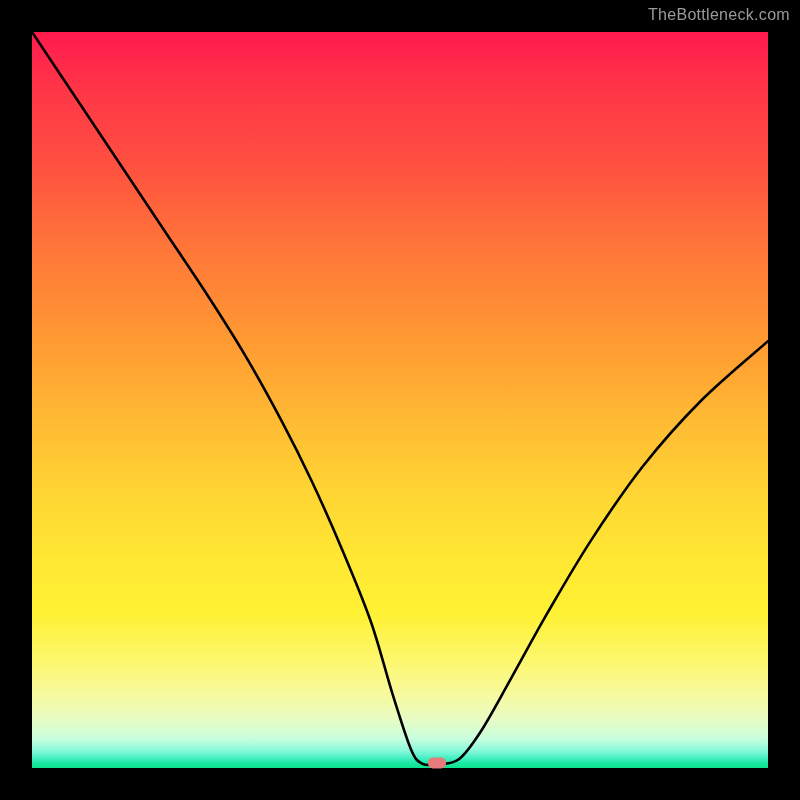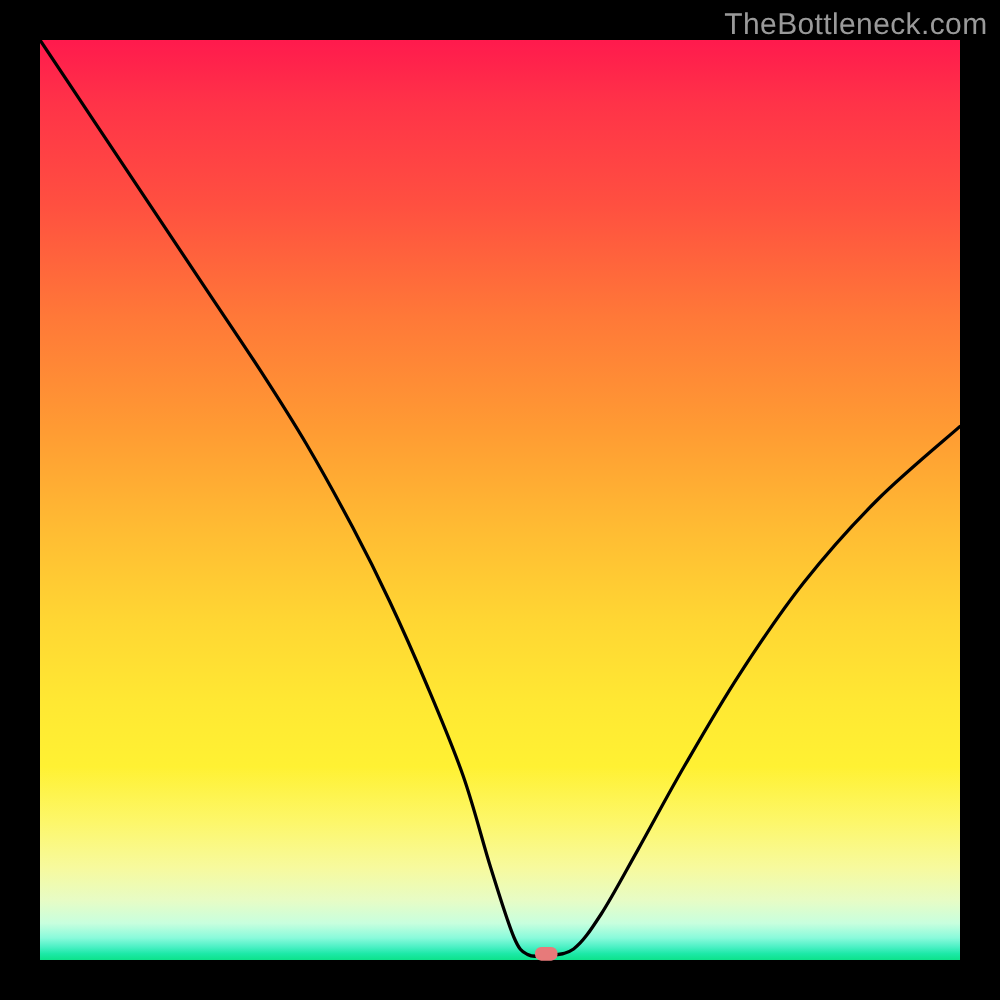--- a/index.html
+++ b/index.html
@@ -56,21 +56,21 @@
     height: 11px;
     background: #e77a7a;
     border-radius: 5px;
     transform: translate(-50%, -50%);
   }
   .watermark {
     position: absolute;
     top: 6px;
     right: 10px;
     color: #9a9a9a;
-    font-size: 24px;
+    font-size: 16px;
     font-weight: 500;
     letter-spacing: 0.3px;
   }
 </style>
 </head>
 <body>
 
 <div class="frame">
 
   <div class="plot">

